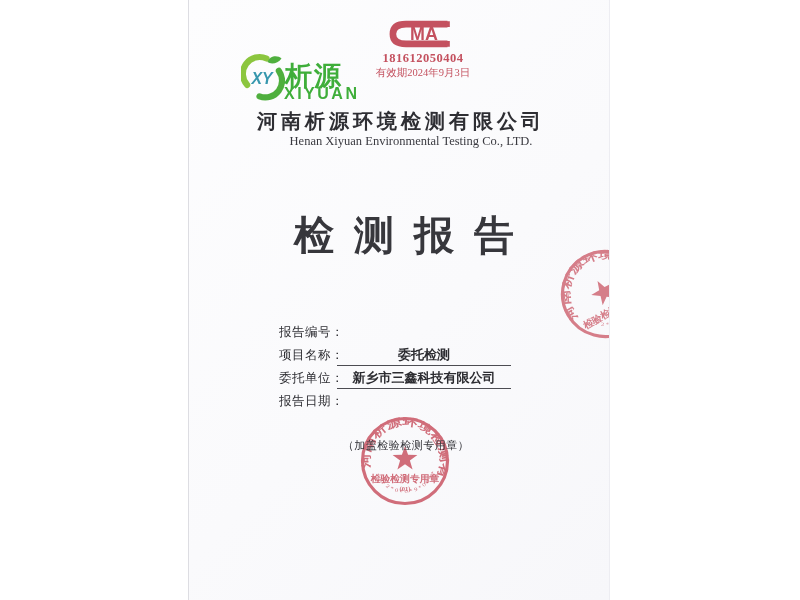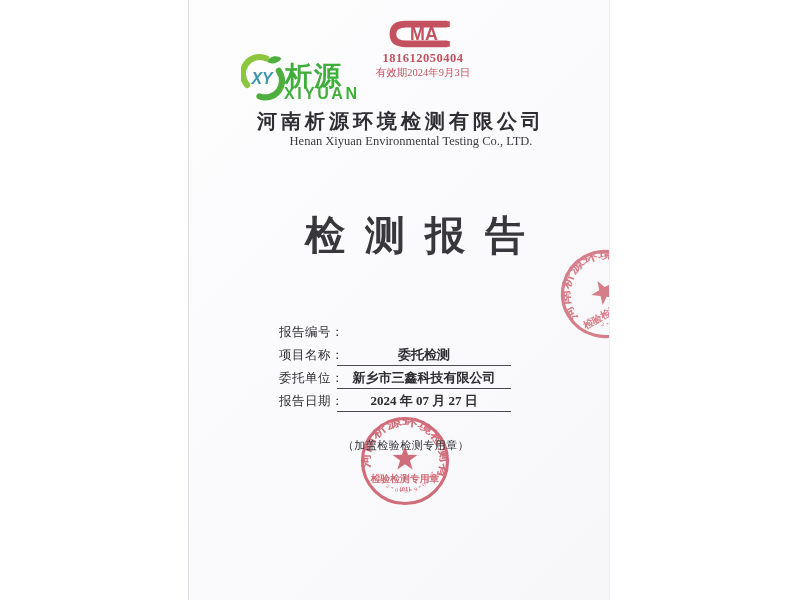--- a/index.html
+++ b/index.html
@@ -31,21 +31,21 @@
   .cma-valid { color:#c4515f; font-weight:400; font-size:10.5px; letter-spacing:0; }
 
   
   .company-cn { position:absolute; left:0; top:108px; width:100%; text-align:center;
                 font-size:20px; font-weight:600; color:#2e2e33;
                 letter-spacing:4px; text-indent:4px; }
   .company-en { position:absolute; left:12px; top:134px; width:100%; text-align:center;
                 font-size:12.5px; color:#3a3a40; }
 
   
-  .report-title { position:absolute; left:16px; top:208px; width:100%; text-align:center;
+  .report-title { position:absolute; left:5px; top:208px; width:100%; text-align:center;
                   font-size:40px; font-weight:700; color:#37373c;
                   letter-spacing:20px; text-indent:20px; }
 
   
   .fields { position:absolute; left:90px; top:320px; width:250px; }
   .field-row { display:flex; align-items:flex-end; height:23px; }
   .field-label { width:58px; font-size:12.5px; color:#2f2f34; letter-spacing:.5px;
                  padding-bottom:2px; white-space:nowrap; }
   .field-value { width:174px; text-align:center; border-bottom:1.2px solid #4c4c52;
                  font-size:13px; font-weight:600; color:#2c2c31; padding-bottom:1px;
@@ -102,21 +102,20 @@
       <div class="field-row">
         <span class="field-label">项目名称：</span>
         <span class="field-value">委托检测</span>
       </div>
       <div class="field-row">
         <span class="field-label">委托单位：</span>
         <span class="field-value">新乡市三鑫科技有限公司</span>
       </div>
       <div class="field-row">
         <span class="field-label">报告日期：</span>
-        <span class="field-value">2024 年 07 月 27 日</span>
       </div>
     </div>
 
     <div class="stamp-note">（加盖检验检测专用章）</div>
 
     <div class="seal seal-main">
       <svg width="92" height="92" viewBox="0 0 92 92">
         <defs>
           <path id="ringA" d="M12.9 58.7 A35.5 35.5 0 1 1 79.1 58.7"></path>
           <path id="codeA" d="M15 54 A32 32 0 0 0 77 54"></path>

